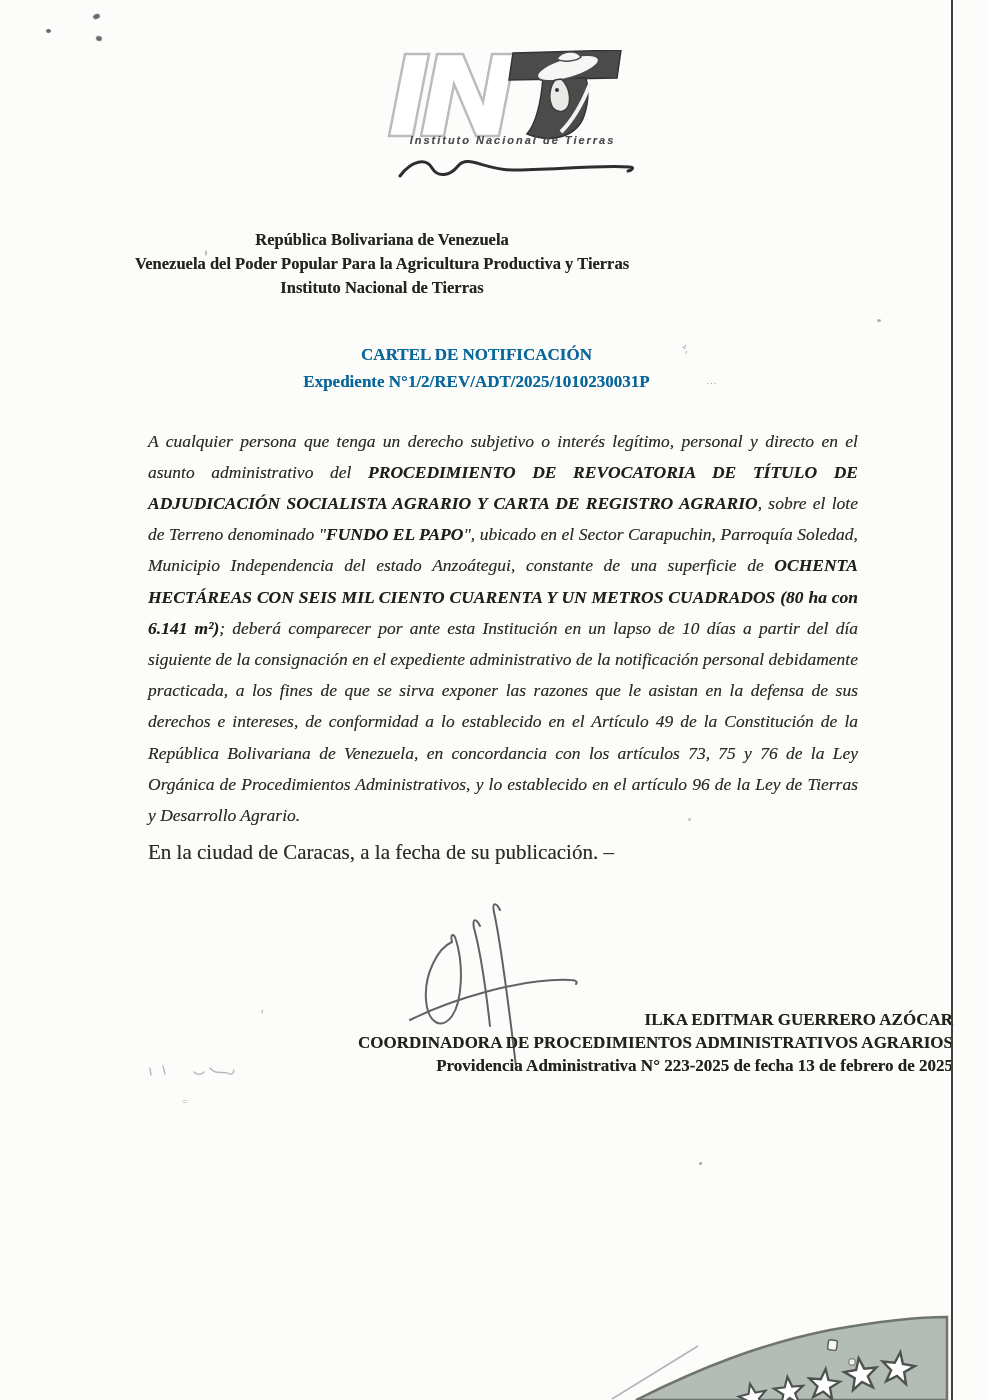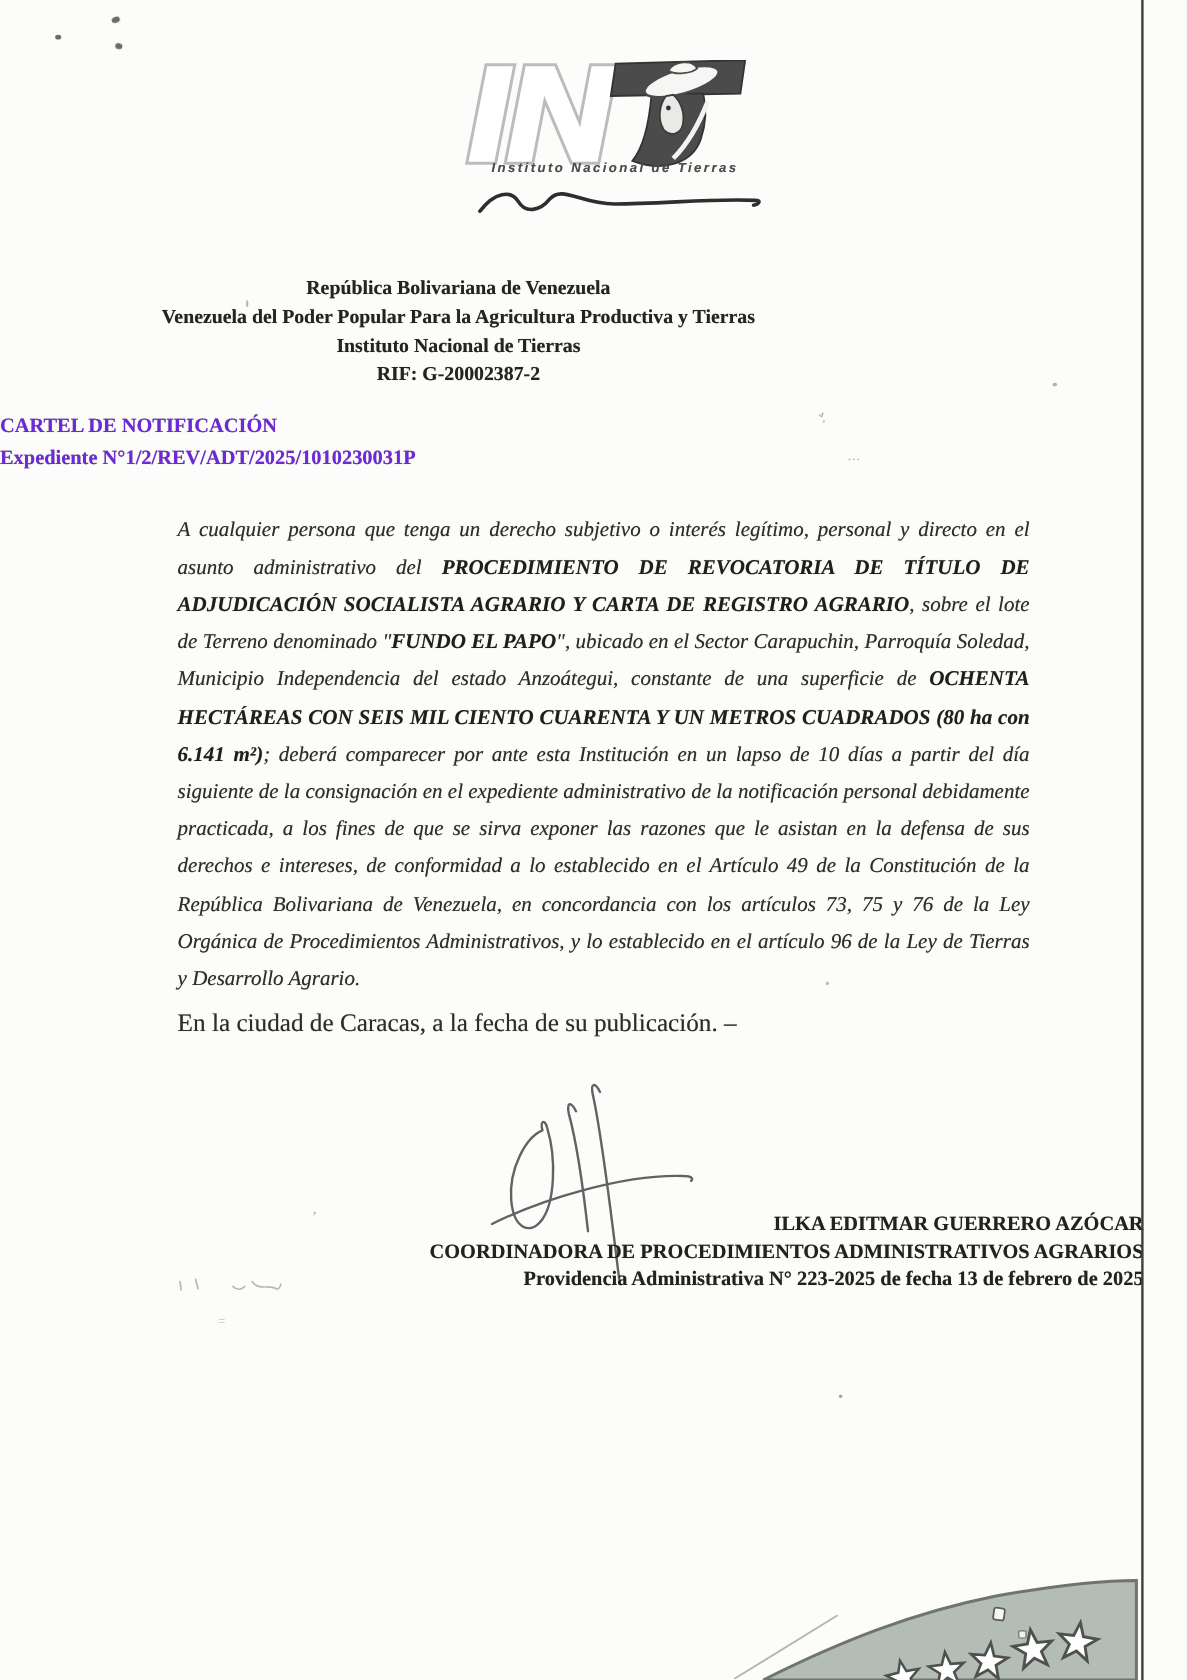--- a/index.html
+++ b/index.html
@@ -31,22 +31,22 @@
   .header-block{
     position:absolute;left:0;top:228px;width:764px;
     text-align:center;font-weight:bold;font-size:16.5px;line-height:24px;
     color:#24231f;
   }
   .header-block div{margin:0;}
 
   
   .title-block{
     position:absolute;left:0;top:341px;width:953px;
-    font-weight:bold;font-size:17px;line-height:27px;
-    color:#6d28d9;
+    text-align:center;font-weight:bold;font-size:17px;line-height:27px;
+    color:#0369a1;
   }
 
   
   .body-par{
     position:absolute;left:148px;top:408px;width:710px;
     font-size:17.5px;line-height:31.2px;
     text-align:justify;
     color:#2e2c28;
     font-style:italic;
   }
@@ -103,21 +103,20 @@
     <div class="logo-caption">Instituto Nacional de Tierras</div>
     <svg class="logo-swoosh" width="250" height="40" viewBox="0 0 250 40">
       <path d="M10,26 C22,10 36,8 42,18 C48,28 60,26 68,16 C78,4 94,20 122,20 C162,20 205,15 240,17 C244,17 243,20 238,21" fill="none" stroke="#2e2e2e" stroke-width="3" stroke-linecap="round"></path>
     </svg>
   </div>
 
   <div class="header-block scan-text">
     <div>República Bolivariana de Venezuela</div>
     <div>Venezuela del Poder Popular Para la Agricultura Productiva y Tierras</div>
     <div>Instituto Nacional de Tierras</div>
-    <div>RIF: G-20002387-2</div>
   </div>
 
   <div class="title-block scan-text">
     <div>CARTEL DE NOTIFICACIÓN</div>
     <div>Expediente N°1/2/REV/ADT/2025/1010230031P</div>
   </div>
 
   <p class="body-par scan-text"><span>A cualquier persona que tenga un derecho subjetivo o interés legítimo, personal y directo en el asunto administrativo del </span><b>PROCEDIMIENTO DE REVOCATORIA DE TÍTULO DE ADJUDICACIÓN SOCIALISTA AGRARIO Y CARTA DE REGISTRO AGRARIO</b><span>, sobre el lote de Terreno denominado "</span><b>FUNDO EL PAPO</b><span>", ubicado en el Sector Carapuchin, Parroquía Soledad, Municipio Independencia del estado Anzoátegui, constante de una superficie de </span><b>OCHENTA HECTÁREAS CON SEIS MIL CIENTO CUARENTA Y UN METROS CUADRADOS (80 ha con 6.141 m²)</b><span>; deberá comparecer por ante esta Institución en un lapso de 10 días a partir del día siguiente de la consignación en el expediente administrativo de la notificación personal debidamente practicada, a los fines de que se sirva exponer las razones que le asistan en la defensa de sus derechos e intereses, de conformidad a lo establecido en el Artículo 49 de la Constitución de la República Bolivariana de Venezuela, en concordancia con los artículos 73, 75 y 76 de la Ley Orgánica de Procedimientos Administrativos, y lo establecido en el artículo 96 de la Ley de Tierras y Desarrollo Agrario.</span></p>
 
   <div class="closing-line scan-text">En la ciudad de Caracas, a la fecha de su publicación. –</div>

